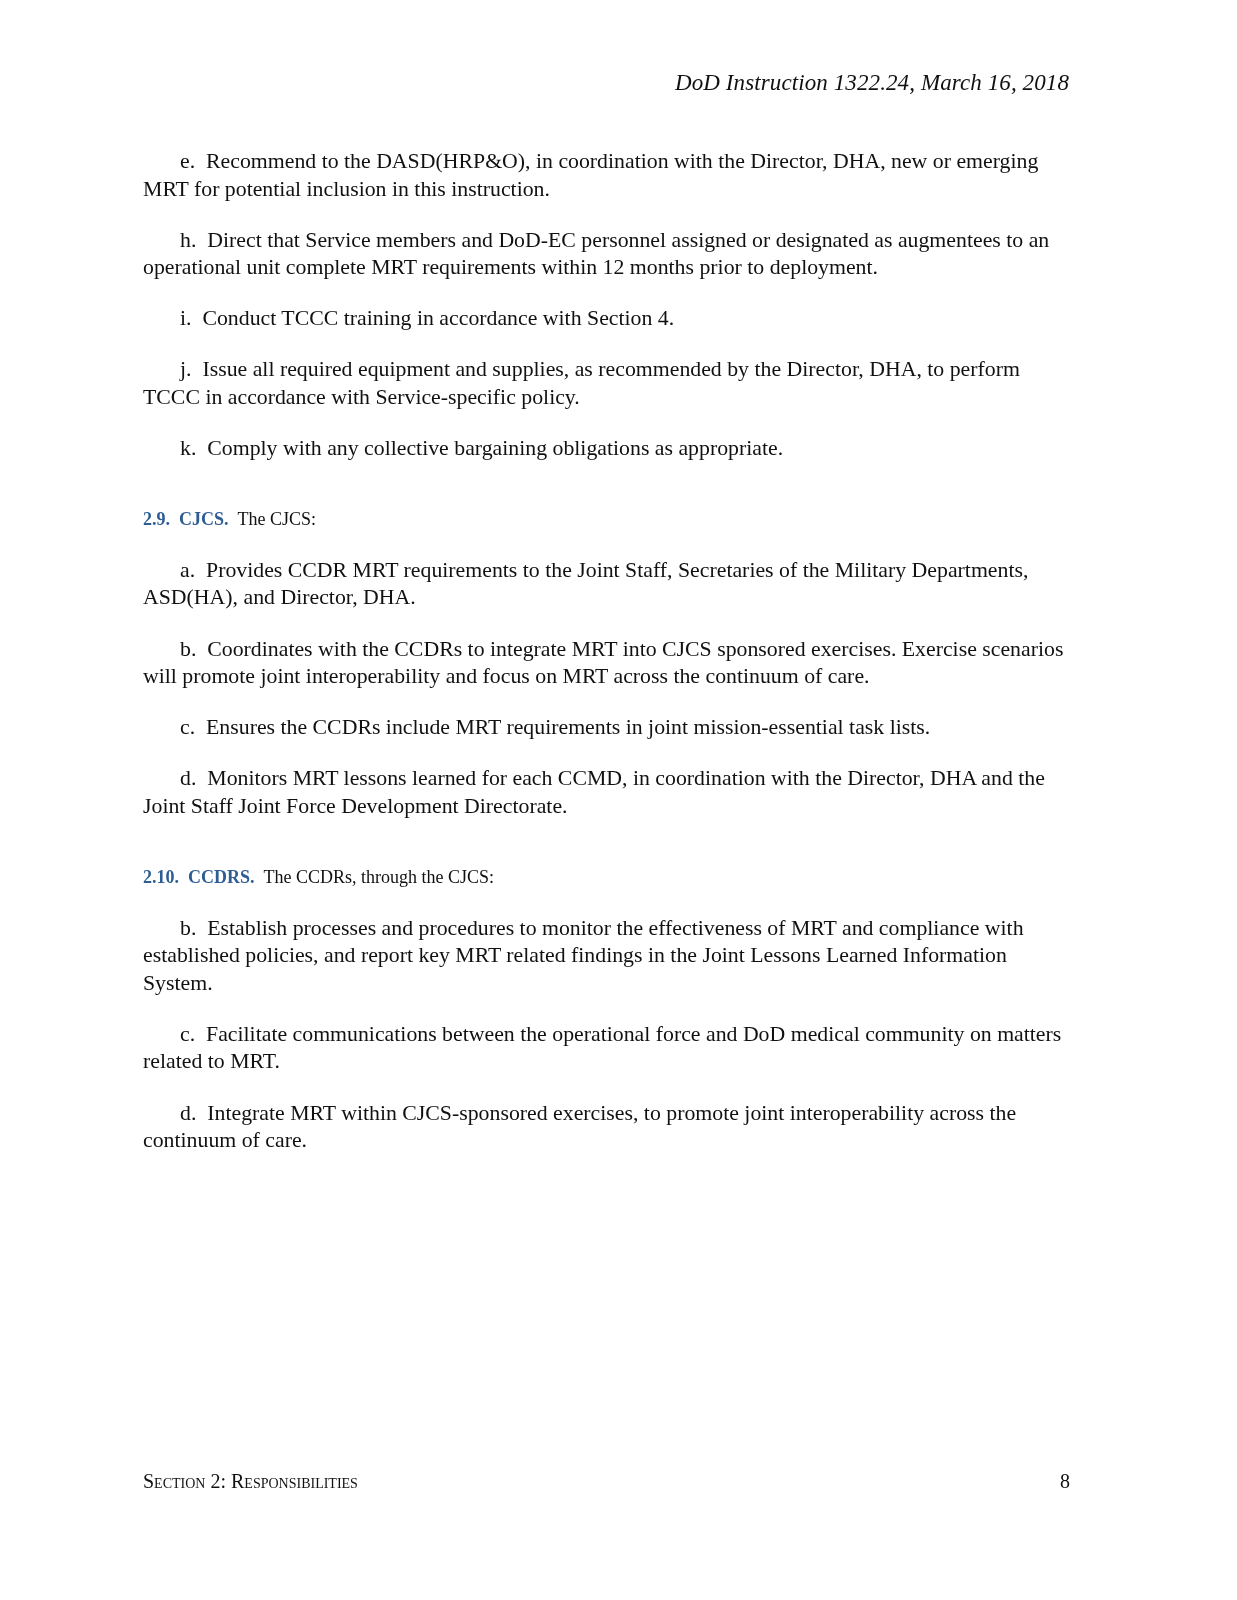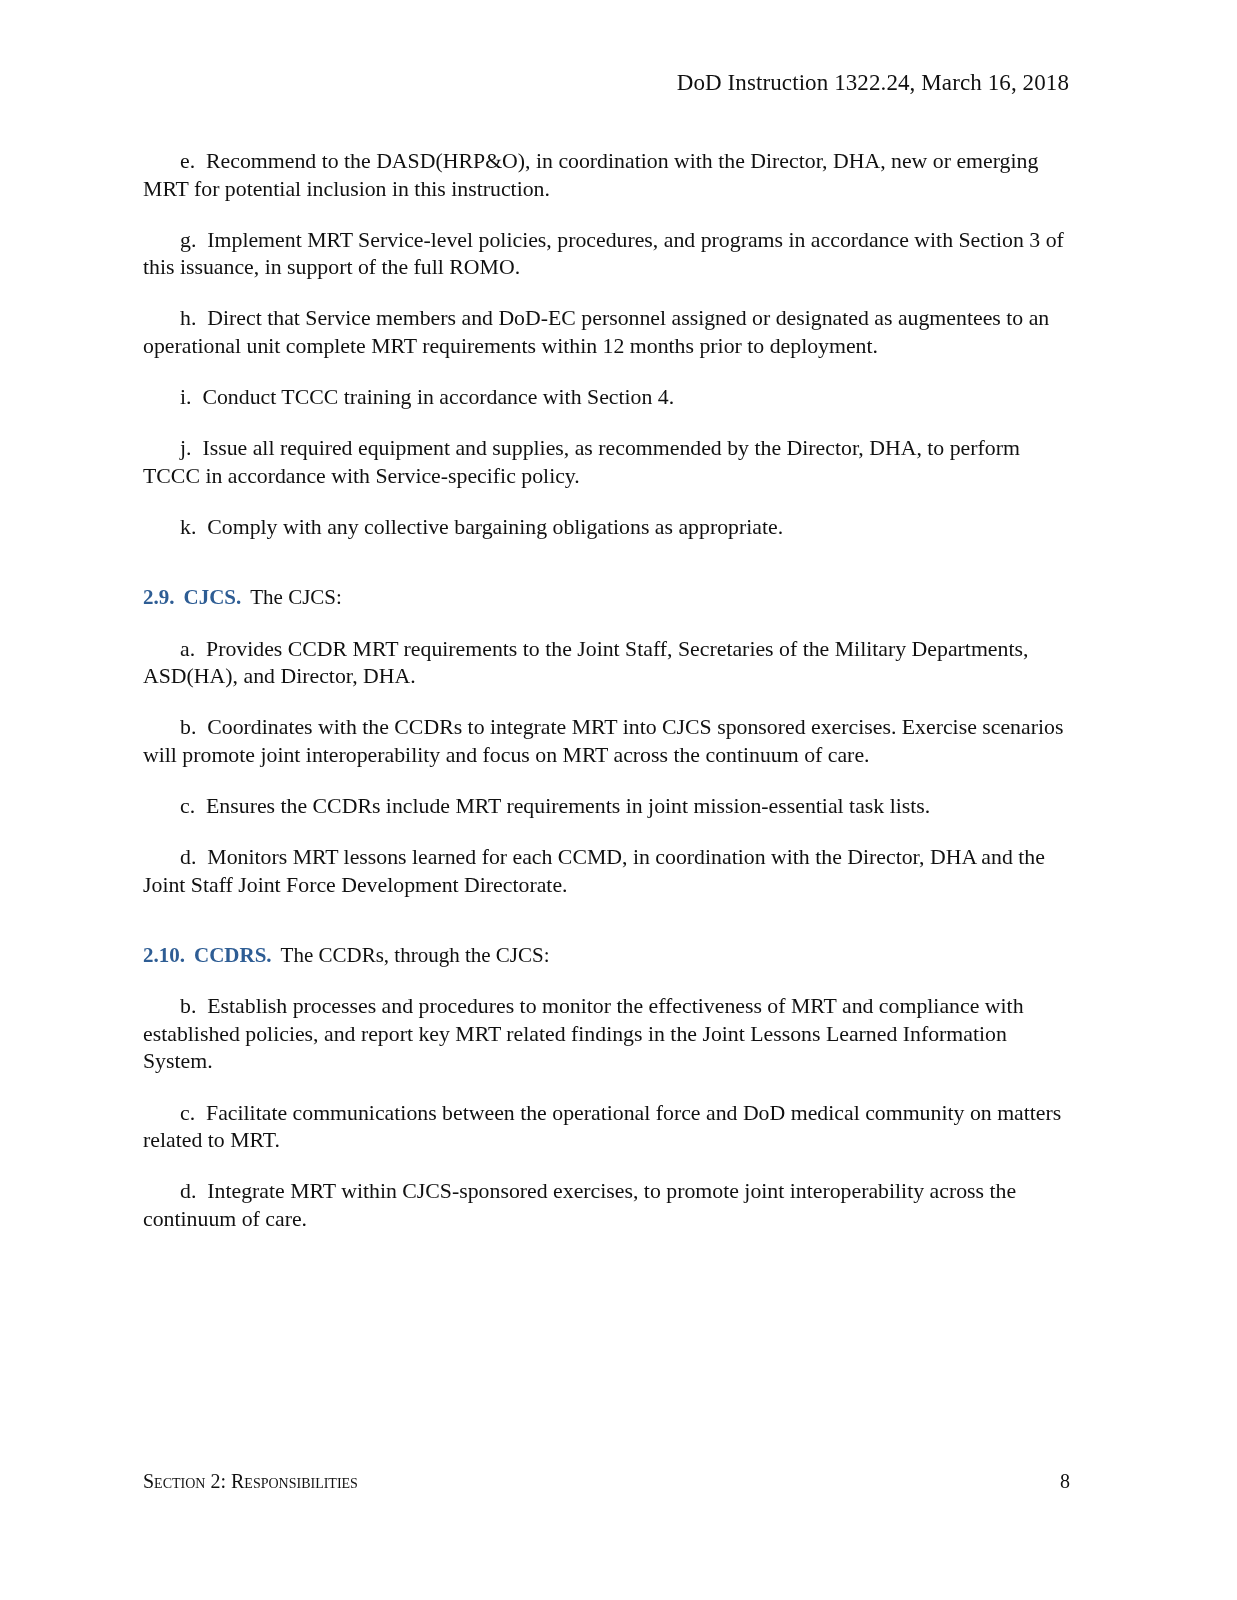--- a/index.html
+++ b/index.html
@@ -3,50 +3,49 @@
   <meta charset="utf-8">
   <style>
     html, body { margin: 0; padding: 0; background: #ffffff; }
     body {
       width: 1237px; height: 1600px; position: relative; overflow: hidden;
       font-family: "Liberation Serif", "DejaVu Serif", serif;
       color: #111111;
     }
     .header {
       position: absolute; top: 70px; right: 168px;
-      font-size: 23px; letter-spacing: 0.1px;
+      font-style: italic; font-size: 23px; letter-spacing: 0.1px;
     }
     .content {
       position: absolute; left: 143px; top: 148px; width: 930px;
       font-size: 21.8px; line-height: 27.6px;
     }
     .para { margin: 0 0 23.5px 0; text-indent: 37px; }
     .heading {
-      margin: 43px 0 23.5px 0; font-size: 21px;
+      margin: 43px 0 23.5px 0; font-size: 18px;
     }
     .heading .num, .heading .title {
       color: #2e5d94; font-weight: bold;
     }
     .heading .num { margin-right: 9px; }
     .heading .title { margin-right: 9px; }
     .footer {
       position: absolute; top: 1470px; left: 143px; width: 927px;
       font-size: 20px; display: flex; justify-content: space-between; gap: 8px;
     }
     .footer .section { font-variant: small-caps; }
   </style>
 </head>
 <body>
 
 <div class="header">DoD Instruction 1322.24, March 16, 2018</div>
 
 <div class="content">
 
   <p class="para"><span>e.</span>&nbsp; <span>Recommend to the DASD(HRP&amp;O), in coordination with the Director, DHA, new or emerging MRT for potential inclusion in this instruction.</span></p>
-  <p class="para"><span>g.</span>&nbsp; <span>Implement MRT Service-level policies, procedures, and programs in accordance with Section 3 of this issuance, in support of the full ROMO.</span></p>
   <p class="para"><span>h.</span>&nbsp; <span>Direct that Service members and DoD-EC personnel assigned or designated as augmentees to an operational unit complete MRT requirements within 12 months prior to deployment.</span></p>
   <p class="para"><span>i.</span>&nbsp; <span>Conduct TCCC training in accordance with Section 4.</span></p>
   <p class="para"><span>j.</span>&nbsp; <span>Issue all required equipment and supplies, as recommended by the Director, DHA, to perform TCCC in accordance with Service-specific policy.</span></p>
   <p class="para"><span>k.</span>&nbsp; <span>Comply with any collective bargaining obligations as appropriate.</span></p>
 
   <p class="heading"><span class="num">2.9.</span><span class="title">CJCS.</span><span>The CJCS:</span></p>
 
   <p class="para"><span>a.</span>&nbsp; <span>Provides CCDR MRT requirements to the Joint Staff, Secretaries of the Military Departments, ASD(HA), and Director, DHA.</span></p>
   <p class="para"><span>b.</span>&nbsp; <span>Coordinates with the CCDRs to integrate MRT into CJCS sponsored exercises.  Exercise scenarios will promote joint interoperability and focus on MRT across the continuum of care.</span></p>
   <p class="para"><span>c.</span>&nbsp; <span>Ensures the CCDRs include MRT requirements in joint mission-essential task lists.</span></p>

